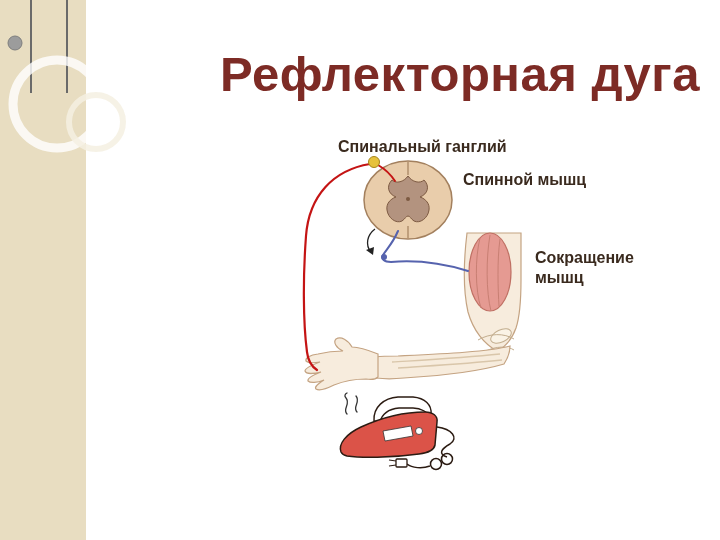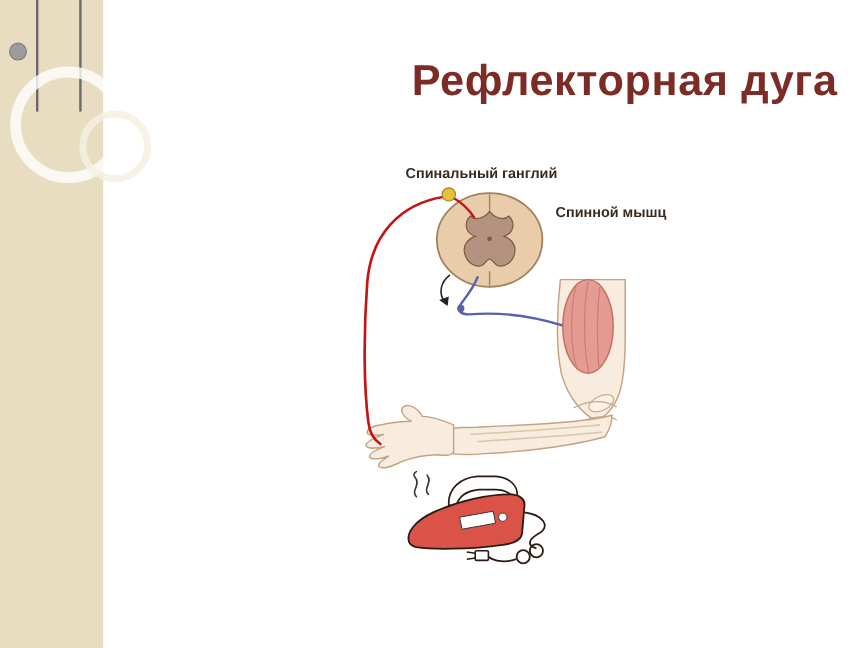--- a/index.html
+++ b/index.html
@@ -7,25 +7,25 @@
     position:relative;width:720px;height:540px;overflow:hidden;
     background:#ffffff;font-family:"Liberation Sans",sans-serif;
   }
   .sidebar{
     position:absolute;left:0;top:0;width:86px;height:540px;
     background:#e8ddc1;
   }
   .deco-svg,.diagram-svg{position:absolute;left:0;top:0;width:720px;height:540px;}
   .title{
     position:absolute;top:46px;left:220px;right:22px;
-    text-align:right;font-size:36px;font-weight:bold;color:#7d2b25;
+    text-align:right;font-size:49px;font-weight:bold;color:#7d2b25;
     letter-spacing:0.5px;white-space:nowrap;
   }
   .dlabel{
-    position:absolute;font-size:12px;font-weight:bold;color:#3a2a1e;
+    position:absolute;font-size:16px;font-weight:bold;color:#3a2a1e;
     line-height:1.25;
   }
   .lbl-ganglion{left:338px;top:137px;white-space:nowrap;}
   .lbl-cord{left:463px;top:170px;white-space:nowrap;}
   .lbl-muscle{left:535px;top:248px;width:92px;}
   .lbl-thermo{left:208px;top:396px;width:124px;}
 </style>
 </head>
 <body>
 
@@ -102,14 +102,15 @@
     <g>
       <path d="M347,414 C342,409 351,404 346,398 C344,396 345,394 347,393" fill="none" stroke="#333" stroke-width="1.3" stroke-linecap="round"></path>
       <path d="M357,412 C352,407 361,402 356,396" fill="none" stroke="#333" stroke-width="1.3" stroke-linecap="round"></path>
     </g>
   </svg>
 
   <div class="title">Рефлекторная дуга</div>
 
   <div class="dlabel lbl-ganglion">Спинальный ганглий</div>
   <div class="dlabel lbl-cord">Спинной мышц</div>
+  <div class="dlabel lbl-muscle">Сокращение мышц</div>
 
 </div>
 
 </body></html>

